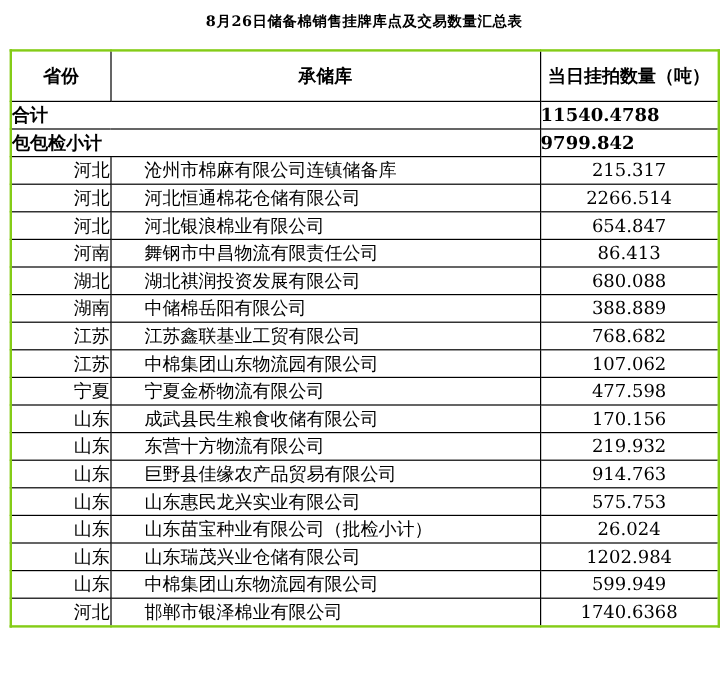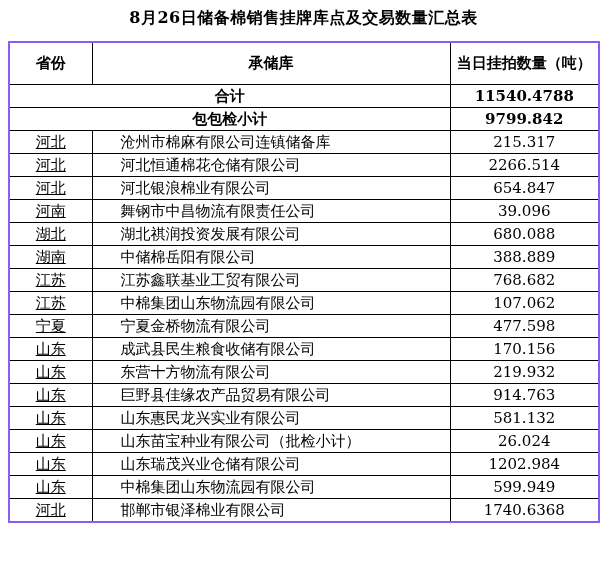--- a/index.html
+++ b/index.html
@@ -9,52 +9,52 @@
     width: 607px;
     height: 568px;
     overflow: hidden;
     font-family: "DejaVu Serif", "Liberation Serif", serif;
     color: #000000;
   }
   .page-title {
     margin-top: 8px;
     text-align: center;
     font-weight: bold;
-    font-size: 16px;
+    font-size: 12px;
     line-height: 20px;
     letter-spacing: 0.5px;
   }
   table.summary-table {
     margin: 13px 0 17px 8px;
     width: 590px;
     border-collapse: collapse;
     table-layout: fixed;
-    border: 2px solid #8b5cf6;
+    border: 2px solid #84cc16;
   }
   .summary-table th,
   .summary-table td {
     border: 1px solid #000000;
     font-size: 15px;
     padding: 0;
     overflow: hidden;
     white-space: nowrap;
   }
   .summary-table thead th {
     height: 41px;
     font-weight: bold;
     text-align: center;
   }
   .summary-table tbody td {
     height: 22px;
     line-height: 22px;
   }
-  .summary-table td.prov  { text-align: center; text-decoration: underline; }
+  .summary-table td.prov  { text-align: right; }
   .summary-table td.wh    { text-align: left; padding-left: 28px; }
   .summary-table td.qty   { text-align: center; }
-  .summary-table tr.summary td { font-weight: bold; text-align: center; }
+  .summary-table tr.summary td { font-weight: bold; text-align: left; }
   col.c-prov { width: 83px; }
   col.c-wh   { width: 358px; }
   col.c-qty  { width: 149px; }
 </style>
 </head>
 <body>
 
 <div class="page-title">8月26日储备棉销售挂牌库点及交易数量汇总表</div>
 
 <table class="summary-table">
@@ -90,21 +90,21 @@
         <td class="qty">2266.514</td>
       </tr>
       <tr>
         <td class="prov">河北</td>
         <td class="wh">河北银浪棉业有限公司</td>
         <td class="qty">654.847</td>
       </tr>
       <tr>
         <td class="prov">河南</td>
         <td class="wh">舞钢市中昌物流有限责任公司</td>
-        <td class="qty">39.096</td>
+        <td class="qty">86.413</td>
       </tr>
       <tr>
         <td class="prov">湖北</td>
         <td class="wh">湖北祺润投资发展有限公司</td>
         <td class="qty">680.088</td>
       </tr>
       <tr>
         <td class="prov">湖南</td>
         <td class="wh">中储棉岳阳有限公司</td>
         <td class="qty">388.889</td>
@@ -135,21 +135,21 @@
         <td class="qty">219.932</td>
       </tr>
       <tr>
         <td class="prov">山东</td>
         <td class="wh">巨野县佳缘农产品贸易有限公司</td>
         <td class="qty">914.763</td>
       </tr>
       <tr>
         <td class="prov">山东</td>
         <td class="wh">山东惠民龙兴实业有限公司</td>
-        <td class="qty">581.132</td>
+        <td class="qty">575.753</td>
       </tr>
       <tr>
         <td class="prov">山东</td>
         <td class="wh">山东苗宝种业有限公司（批检小计）</td>
         <td class="qty">26.024</td>
       </tr>
       <tr>
         <td class="prov">山东</td>
         <td class="wh">山东瑞茂兴业仓储有限公司</td>
         <td class="qty">1202.984</td>

